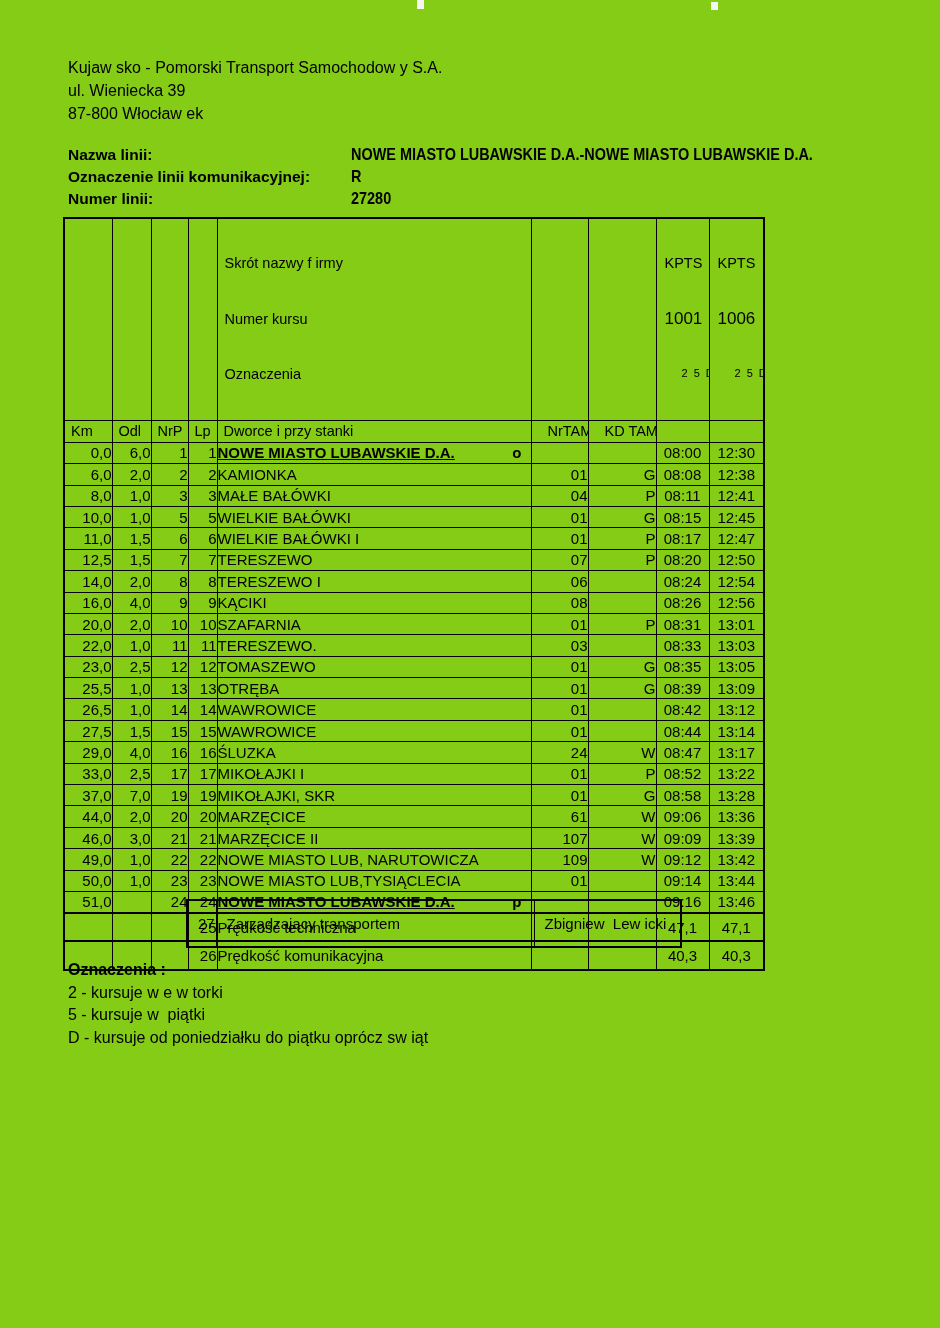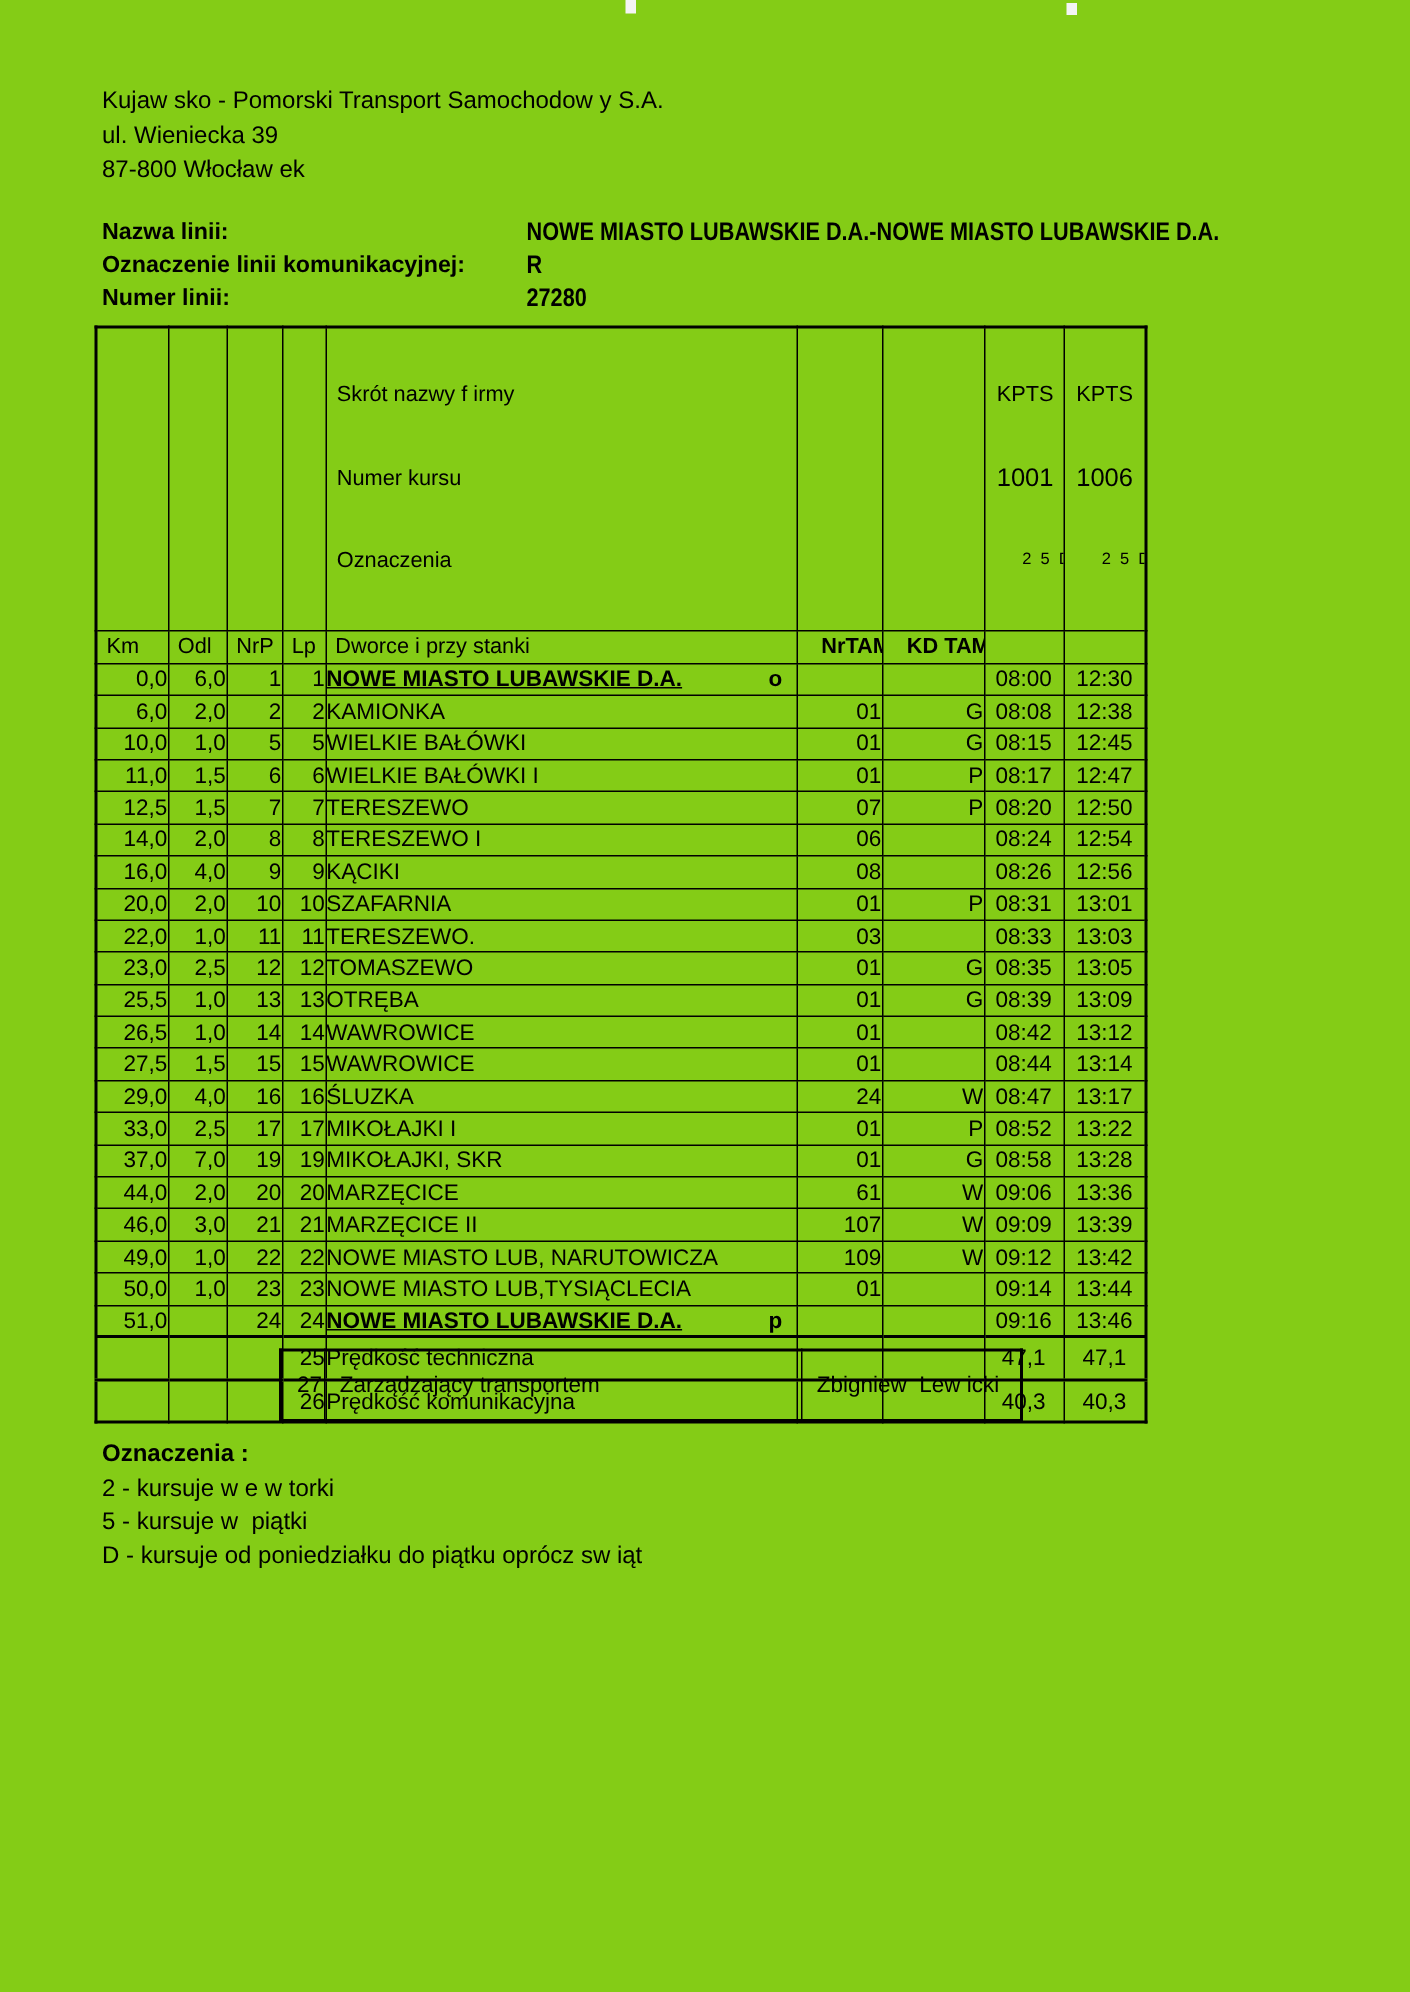--- a/index.html
+++ b/index.html
@@ -28,21 +28,21 @@
     white-space:pre;vertical-align:middle;}
   tr.h1{height:65px;}
   tr.h1 td{vertical-align:top;}
   .hdr-stack div{line-height:21.6px;padding-left:7px;font-size:14.5px;}
   .course div{padding-left:8px;}
   .c-firm{font-size:14.5px;line-height:21px;}
   .c-num{font-size:17px;line-height:22px;}
   .c-marks{font-size:11px;letter-spacing:1.5px;line-height:19px;margin-left:17px;}
   tr.h2{height:22px;}
   tr.h2 td{font-size:14.5px;padding-left:6px;}
-  tr.h2 td.ctr{text-align:right;padding-left:16px;font-weight:bold;}
+  tr.h2 td.ctr{text-align:right;padding-left:16px;}
   tbody tr.data{height:21.4px;}
   tbody tr.tall{height:28.5px;}
   tbody tr.tall td{border-top-width:2px;}
   td.numcell{text-align:right;padding-right:5px;}
   td.stopcell{text-align:left;padding-left:6px;position:relative;}
   td.stopcell .marker{position:absolute;right:9px;top:0;bottom:0;font-weight:bold;display:flex;align-items:center;}
   tr.boldrow td.stopcell .name{font-weight:bold;text-decoration:underline;}
   td.tamcell{text-align:right;padding-right:9px;}
   td.kdcell{text-align:right;padding-right:5px;}
   td.timecell{text-align:center;}
@@ -153,20 +153,31 @@
           <td class="numcell">2,0</td>
           <td class="numcell">2</td>
           <td class="numcell">2</td>
           <td class="stopcell"><span class="name pre">KAMIONKA</span></td>
           <td class="tamcell">01</td>
           <td class="kdcell">G</td>
           <td class="timecell">08:08</td>
           <td class="timecell">12:38</td>
         </tr>
         <tr class="data">
+          <td class="numcell">8,0</td>
+          <td class="numcell">1,0</td>
+          <td class="numcell">3</td>
+          <td class="numcell">3</td>
+          <td class="stopcell"><span class="name pre">MAŁE BAŁÓWKI</span></td>
+          <td class="tamcell">04</td>
+          <td class="kdcell">P</td>
+          <td class="timecell">08:11</td>
+          <td class="timecell">12:41</td>
+        </tr>
+        <tr class="data">
           <td class="numcell">10,0</td>
           <td class="numcell">1,0</td>
           <td class="numcell">5</td>
           <td class="numcell">5</td>
           <td class="stopcell"><span class="name pre">WIELKIE BAŁÓWKI</span></td>
           <td class="tamcell">01</td>
           <td class="kdcell">G</td>
           <td class="timecell">08:15</td>
           <td class="timecell">12:45</td>
         </tr>

